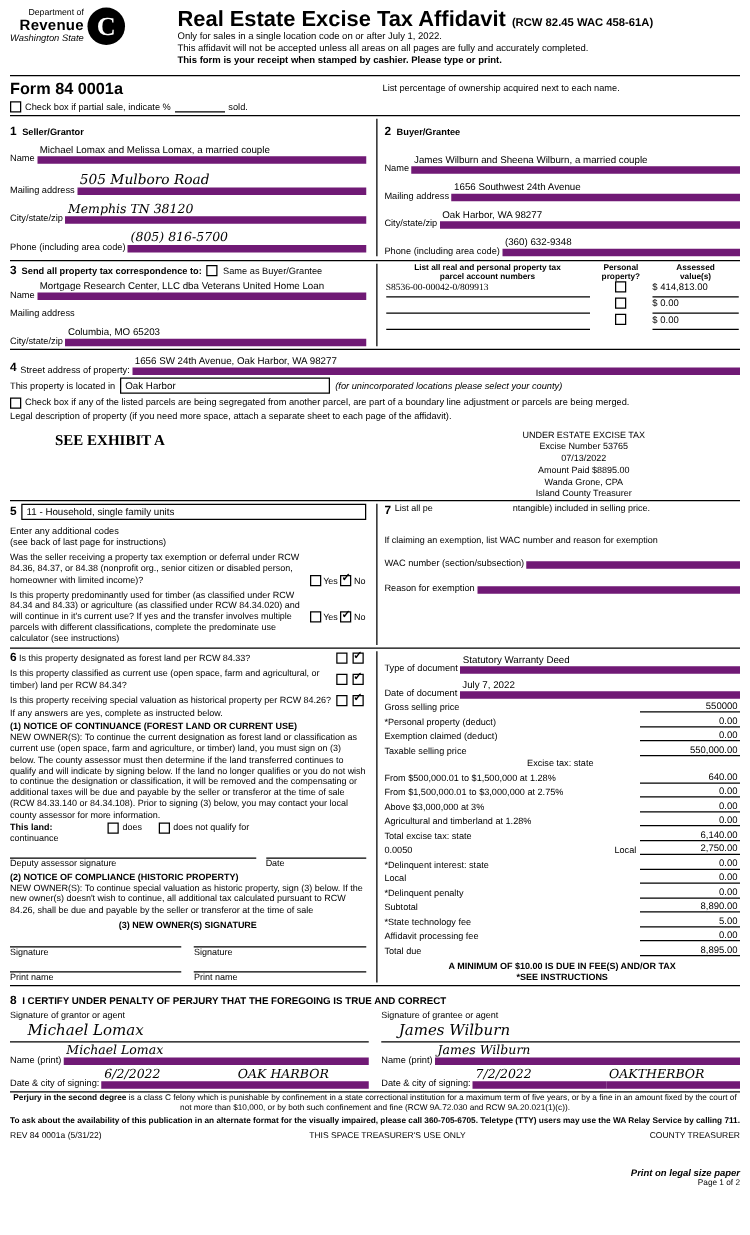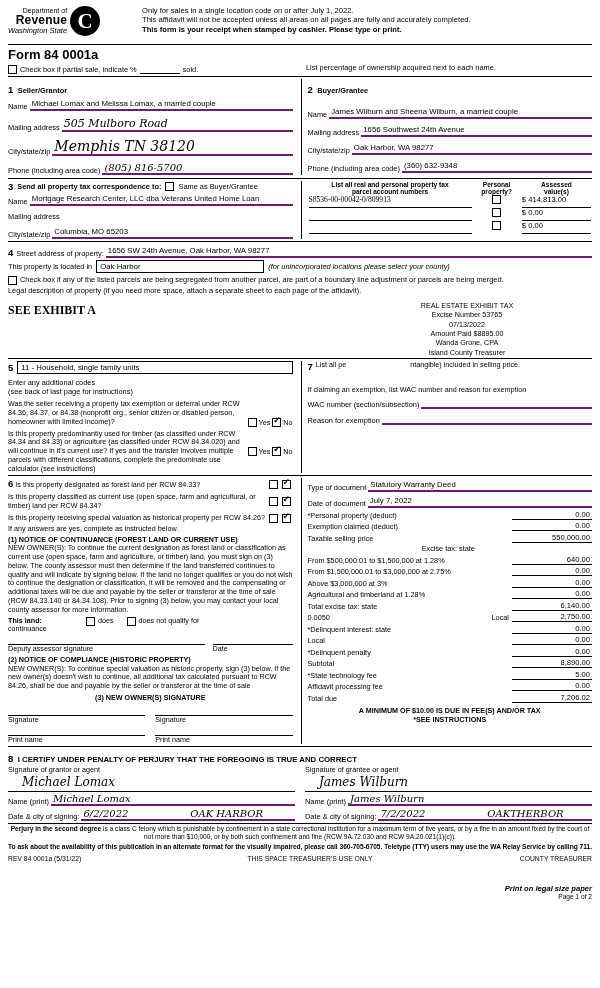--- a/index.html
+++ b/index.html
@@ -21,21 +21,21 @@
   .box{display:inline-block;width:7px;height:7px;border:1px solid #000;background:#fff;vertical-align:-1px;flex:0 0 auto;}
   .box.chk{position:relative;}
   .box.chk:after{content:"\2713";position:absolute;left:0px;top:-4px;font-size:9px;font-weight:bold;}
   .ul{border-bottom:1px solid #000;display:inline-block;}
   .cols{display:flex;gap:8px;margin-top:1px;}
   .col{flex:1;min-width:0;}
   .secno{font-weight:bold;font-size:9.5px;}
   .lbl{font-size:7.4px;}
   .row{display:flex;align-items:flex-end;font-size:7.4px;margin-top:2px;}
   .row .cap{white-space:nowrap;padding-right:2px;}
-  .fill{flex:1;border-bottom:2px solid #701a75;min-height:10px;font-size:7.8px;padding-left:2px;}
+  .fill{flex:1;border-bottom:6px solid #701a75;min-height:10px;font-size:7.8px;padding-left:2px;}
   .hw{font-family:"DejaVu Serif",serif;font-style:italic;}
   table.tax{width:100%;border-collapse:collapse;font-size:6.6px;}
   table.tax th{font-weight:bold;font-size:6.6px;text-align:center;vertical-align:bottom;padding:0 1px;}
   table.tax td{padding:0 1px;vertical-align:top;}
   .amt{border-bottom:1px solid #000;text-align:right;font-size:7.6px;padding-right:2px;}
   .exhibit{font-size:12px;font-weight:bold;font-family:"Liberation Serif",serif;}
   .stamp{font-size:7.2px;text-align:center;line-height:1.3;}
   .q{font-size:7.2px;line-height:1.22;}
   .yn{white-space:nowrap;font-size:7.2px;display:flex;gap:2px;align-items:center;justify-content:flex-end;}
   .rightcalc{font-size:7.3px;}
@@ -55,58 +55,62 @@
   <div class="hdr">
     <div class="seal">
       <div class="dept">
         <span>Department of</span>
         <b>Revenue</b>
         <span class="st">Washington State</span>
       </div>
       <div class="logo">C</div>
     </div>
     <div class="titlewrap">
+      <div class="maintitle">
+        <span>Real Estate Excise Tax Affidavit</span>
+        <span class="rcw">(RCW 82.45 WAC 458-61A)</span>
+      </div>
       <div class="sub">
         <div>Only for sales in a single location code on or after July 1, 2022.</div>
         <div>This affidavit will not be accepted unless all areas on all pages are fully and accurately completed.</div>
         <div><b>This form is your receipt when stamped by cashier. Please type or print.</b></div>
       </div>
     </div>
   </div>
 
   <div style="display:flex;gap:8px;margin-top:1px;">
     <div style="flex:0 0 290px;">
       <div class="formno">Form 84 0001a</div>
       <div class="chkline">
         <span class="box"></span>
         <span>Check box if partial sale, indicate %</span>
         <span class="ul" style="width:40px;">&nbsp;</span>
         <span>sold.</span>
       </div>
     </div>
-    <div style="flex:1;align-self:flex-end;padding-bottom:3px;">
+    <div style="flex:1;align-self:flex-end;padding-bottom:16px;">
       <div class="lbl">List percentage of ownership acquired next to each name.</div>
     </div>
   </div>
 
   <div class="cols" style="border-top:1px solid #000;padding-top:2px;">
     <div class="col">
       <div><span class="secno">1</span>
         <b class="lbl">Seller/Grantor</b></div>
       <div class="row">
           <span class="cap">Name</span>
         <span class="fill">Michael Lomax and Melissa Lomax, a married couple</span>
         </div>
       <div class="row" style="margin-top:6px;">
           <span class="cap">Mailing address</span>
         <span class="fill hw" style="font-size:11px;">505 Mulboro Road</span>
         </div>
       <div class="row" style="margin-top:6px;">
           <span class="cap">City/state/zip</span>
-        <span class="fill hw" style="font-size:14px;">Memphis TN  38120</span>
+        <span class="fill hw" style="font-size:10px;">Memphis TN  38120</span>
         </div>
       <div class="row" style="margin-top:6px;">
           <span class="cap">Phone (including area code)</span>
         <span class="fill hw" style="font-size:10px;">(805) 816-5700</span>
         </div>
     </div>
     <div class="col vline">
       <div><span class="secno">2</span>
         <b class="lbl">Buyer/Grantee</b></div>
       <div class="row" style="margin-top:10px;">
@@ -208,27 +212,27 @@
       <span class="boxed" style="width:160px;">Oak Harbor</span>
       <span class="lbl" style="font-style:italic;">(for unincorporated locations please select your county)</span>
     </div>
     <div class="chkline" style="align-items:flex-start;">
       <span class="box" style="margin-top:1px;"></span>
       <span>Check box if any of the listed parcels are being segregated from another parcel, are part of a boundary line adjustment or parcels are being merged.</span>
     </div>
     <div class="lbl">Legal description of property (if you need more space, attach a separate sheet to each page of the affidavit).</div>
   </div>
 
-  <div style="display:flex;gap:6px;min-height:62px;">
+  <div style="display:flex;gap:6px;min-height:62px;margin-left:36px;">
     <div style="flex:1;padding-top:8px;">
       <div class="exhibit">SEE EXHIBIT A</div>
     </div>
     <div style="flex:0 0 250px;padding-top:6px;">
       <div class="stamp">
-        <div>REAL ESTATE EXHIBIT TAX</div>
+        <div>UNDER ESTATE EXCISE TAX</div>
         <div>Excise Number 53765</div>
         <div>07/13/2022</div>
         <div>Amount Paid $8895.00</div>
         <div>Wanda Grone, CPA</div>
         <div>Island County Treasurer</div>
       </div>
     </div>
   </div>
 
   <div class="cols" style="border-top:1px solid #000;padding-top:2px;">
@@ -362,20 +366,24 @@
       <div class="row">
           <span class="cap">Type of document</span>
         <span class="fill">Statutory Warranty Deed</span>
         </div>
       <div class="row" style="margin-top:4px;">
           <span class="cap">Date of document</span>
         <span class="fill">July 7, 2022</span>
         </div>
 
       <div class="rc">
+          <span class="t">Gross selling price</span>
+          <span class="v">550000</span>
+        </div>
+      <div class="rc">
           <span class="t">*Personal property (deduct)</span>
           <span class="v">0.00</span>
         </div>
       <div class="rc">
           <span class="t">Exemption claimed (deduct)</span>
           <span class="v">0.00</span>
         </div>
       <div class="rc">
           <span class="t">Taxable selling price</span>
           <span class="v">550,000.00</span>
@@ -427,21 +435,21 @@
       <div class="rc">
           <span class="t">*State technology fee</span>
           <span class="v">5.00</span>
         </div>
       <div class="rc">
           <span class="t">Affidavit processing fee</span>
           <span class="v">0.00</span>
         </div>
       <div class="rc">
           <span class="t">Total due</span>
-          <span class="v">7,206.02</span>
+          <span class="v">8,895.00</span>
         </div>
       <div style="text-align:center;margin-top:3px;"><b style="font-size:7.2px;">A MINIMUM OF $10.00 IS DUE IN FEE(S) AND/OR TAX</b></div>
       <div style="text-align:center;"><b style="font-size:7.2px;">*SEE INSTRUCTIONS</b></div>
     </div>
   </div>
 
   <div style="border-top:1px solid #000;margin-top:2px;padding-top:1px;">
     <div><span class="secno">8</span>
       <b style="font-size:7.8px;">I CERTIFY UNDER PENALTY OF PERJURY THAT THE FOREGOING IS TRUE AND CORRECT</b></div>
     <div style="display:flex;gap:10px;">

